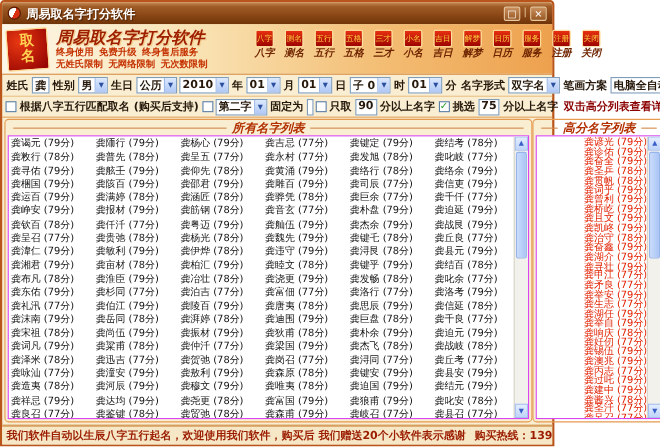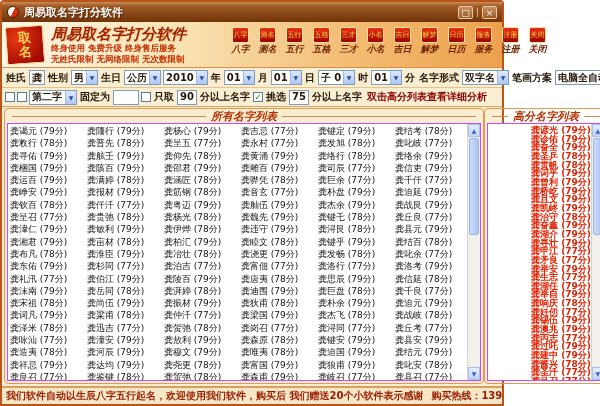--- a/index.html
+++ b/index.html
@@ -25,21 +25,21 @@
     background:linear-gradient(90deg,#fdf7e8 0%,#f9e3b4 35%,#f3bc72 70%,#eda14e 100%);
     border-bottom:1px solid #d89048; }
   .logo { width:38px; height:38px; flex:0 0 38px; border:1px solid #ffd78a; border-radius:2px;
     background:radial-gradient(circle at 30% 30%,#e83812,#8f0000);
     color:#ffd253; font-family:"DejaVu Serif",serif; font-weight:bold; font-size:13px;
     display:flex; align-items:center; justify-content:center; flex-direction:column; line-height:14px;
     transform:rotate(-4deg); }
   .brand { margin-left:7px; width:168px; flex:0 0 168px; }
   .brand-title { font-family:"DejaVu Serif",serif; font-style:italic; font-weight:bold;
     font-size:15px; color:#9e1e00; white-space:nowrap; text-shadow:1px 1px 0 #f4cf92; line-height:18px; }
-  .slogan { font-size:8.5px; font-weight:bold; color:#c43000; white-space:nowrap; line-height:11px; }
+  .slogan { font-size:8.5px; font-weight:bold; color:#c43000; white-space:nowrap; line-height:11px;font-family:Liberation Mono, monospace; }
   .menu { flex:1; display:flex; justify-content:space-between; align-self:flex-start;
     padding:3px 2px 0 8px; }
   .menu-item { width:27px; text-align:center; cursor:pointer; }
   .menu-icon { width:17px; height:16px; margin:0 auto; border:1px solid #ffe0a0; border-radius:2px;
     background:linear-gradient(180deg,#e83010,#9c0400);
     color:#ffd040; font-family:"DejaVu Serif",serif; font-size:7px; line-height:14px;
     overflow:hidden; white-space:nowrap; }
   .menu-label { font-family:"DejaVu Serif",serif; font-style:italic; font-weight:bold;
     font-size:9px; color:#6f2400; line-height:12px; white-space:nowrap; }
 
@@ -70,21 +70,21 @@
   .panel-title { height:14px; flex:0 0 14px; display:flex; align-items:center;
     font-family:"DejaVu Serif",serif; font-style:italic; font-weight:bold; font-size:11px;
     color:#b23000; }
   .panel-title .line { flex:1; border-top:1px solid #d28a4a; margin:0 5px; }
   .listbox { flex:1; background:#fff; border:1px solid #d946ef; display:flex; overflow:hidden;
     min-height:0; }
   .cols { flex:1; display:flex; padding:1px 0 0 2px; overflow:hidden; }
   .col { width:77px; flex:0 0 77px; overflow:hidden; }
   .col .name { font-size:9px; line-height:12.3px; white-space:nowrap; color:#141414; cursor:default; }
   .high-items { flex:1; padding:2px 0 0 3px; overflow:hidden; }
-  .high-item { font-size:9px; font-weight:bold; color:#e22000; line-height:8.65px;
+  .high-item { font-size:9px; font-weight:normal; color:#e22000; line-height:8.65px;
     white-space:nowrap; cursor:default;padding-left:40px; }
 
   
   .vscroll { width:13px; flex:0 0 13px; background:#f2f1ec; border-left:1px solid #d8d4c8;
     display:flex; flex-direction:column; }
   .vs-btn { height:13px; flex:0 0 13px; background:linear-gradient(180deg,#e3edfe,#c0d4fa);
     border:1px solid #a6c0f0; color:#3a5fc8; font-size:6px; text-align:center; line-height:11px;
     cursor:pointer; }
   .vs-track { flex:1; position:relative; }
   .vs-thumb { position:absolute; top:1px; left:1px; right:1px; height:42%;
@@ -218,20 +218,21 @@
       </span>
     <span class="lbl">笔画方案</span>
     <span class="xp-select" style="width:70px;">
         <span class="sel-val">电脑全自动</span>
       </span>
 
   </div>
 
   <div class="form-row form-row2">
     <span class="chk"></span>
+    <span class="lbl">根据八字五行匹配取名 (购买后支持)</span>
     <span class="chk"></span>
     <span class="xp-select" style="width:48px;">
         <span class="sel-val">第二字</span>
         <span class="dd-btn">▼</span>
       </span>
     <span class="lbl">固定为</span>
     <span class="xp-input" style="width:26px;"></span>
     <span class="chk"></span>
     <span class="lbl">只取</span>
     <span class="xp-input" style="width:20px;">90</span>

